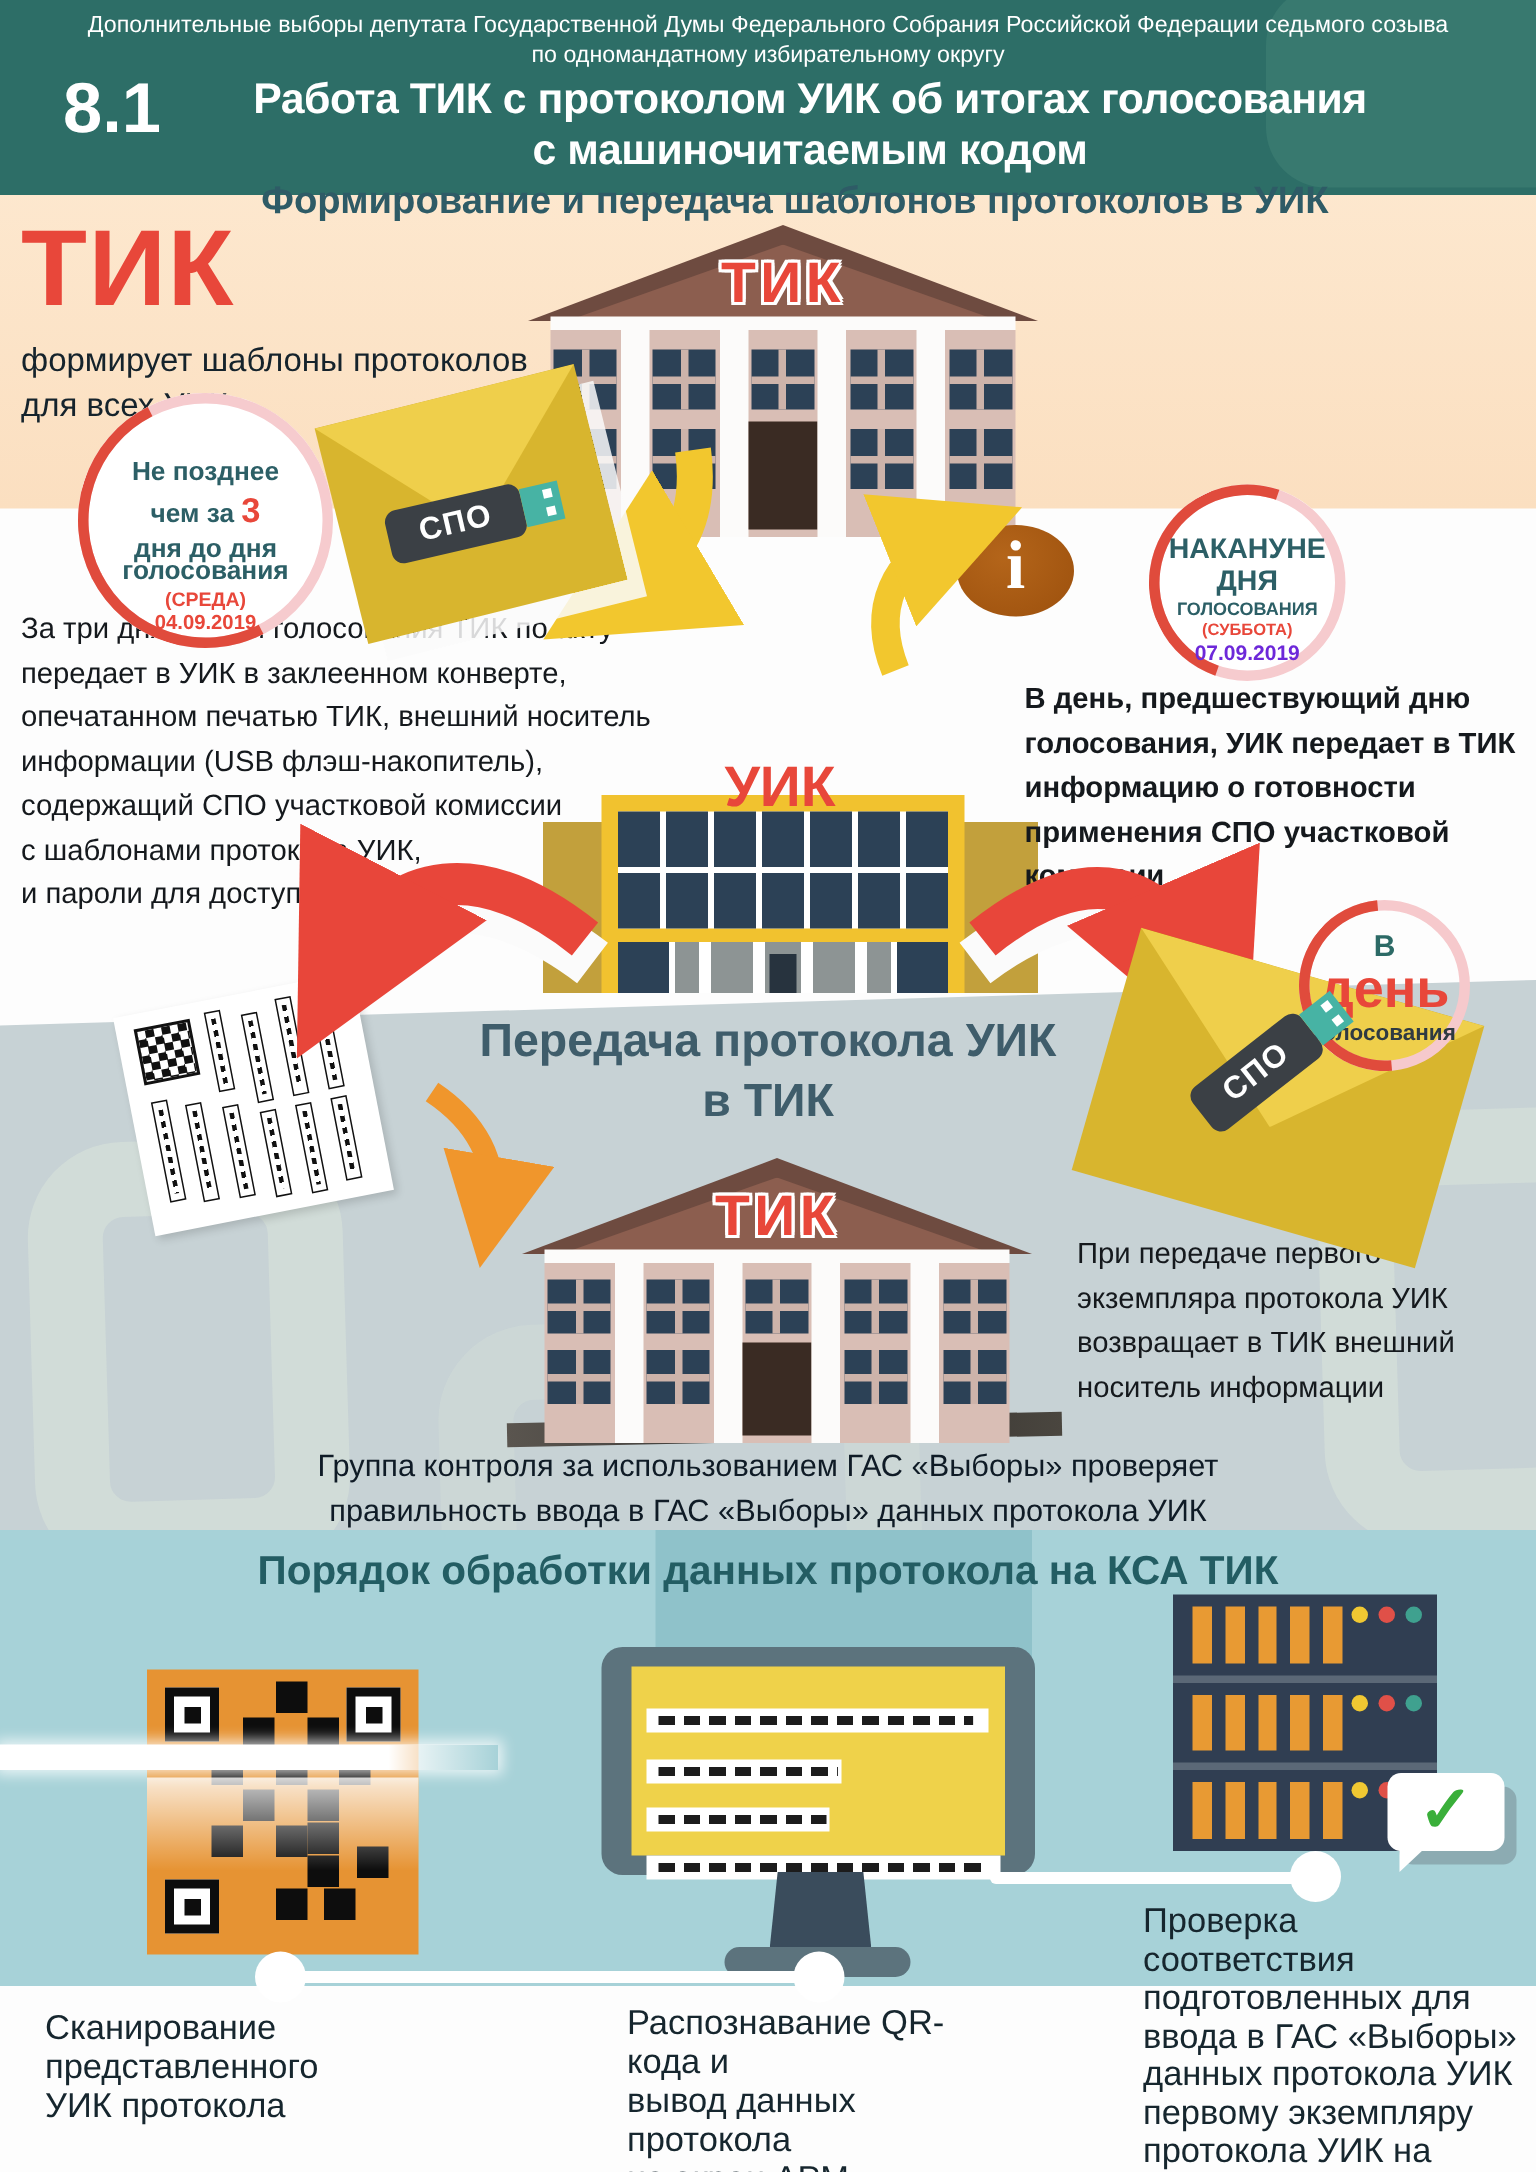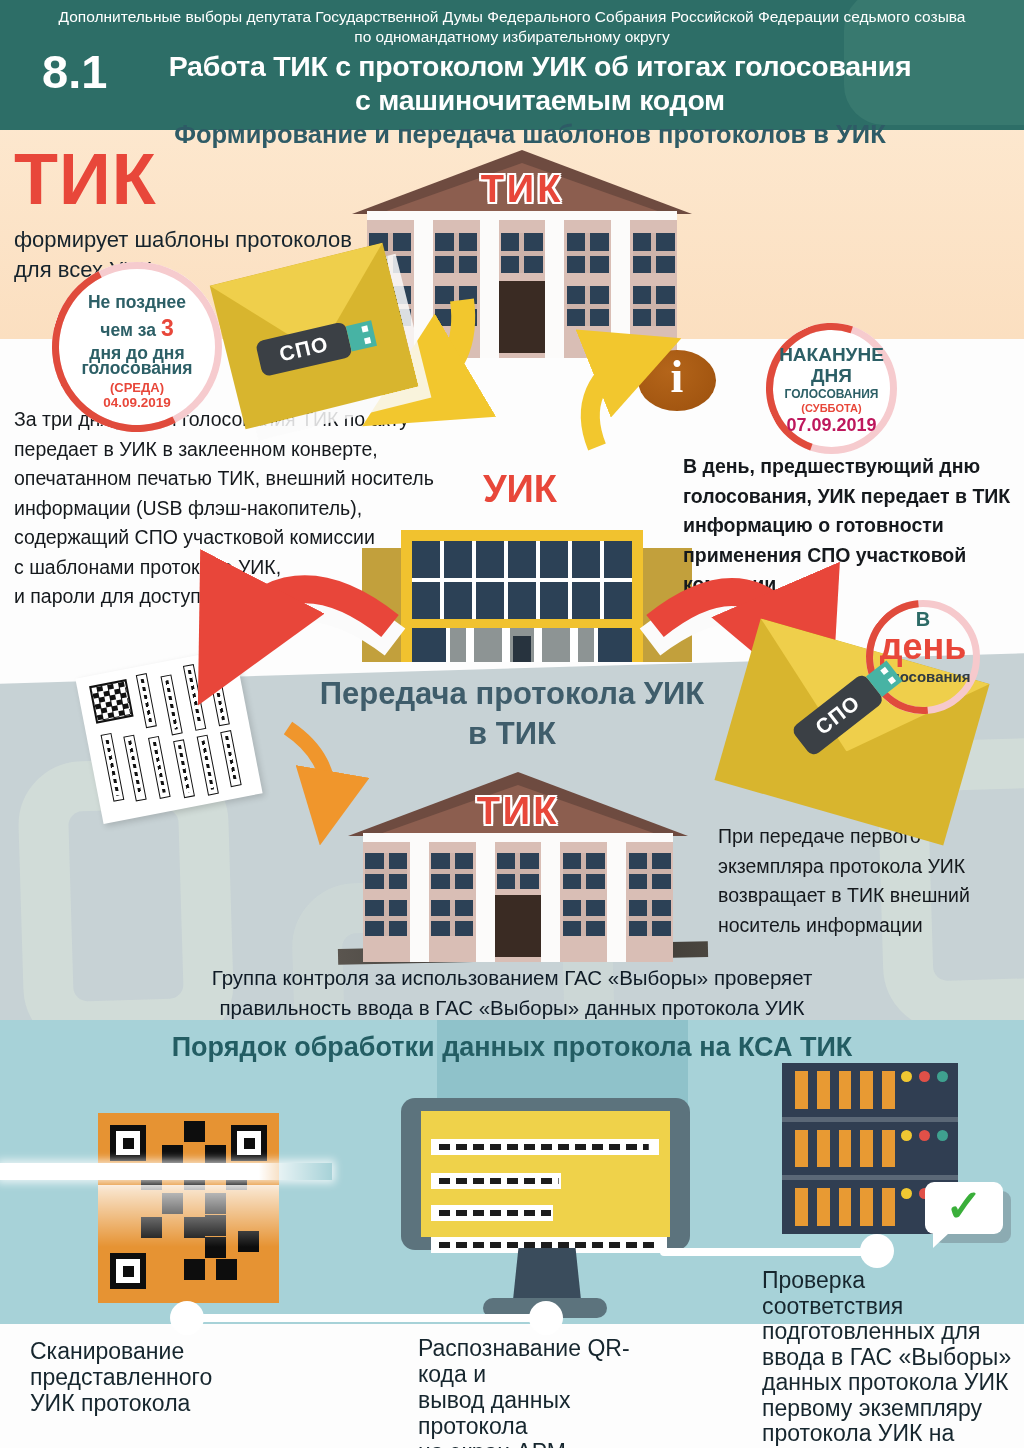--- a/index.html
+++ b/index.html
@@ -20,33 +20,33 @@
   
   .peach{left:0;top:115px;width:1024px;height:224px;background:linear-gradient(#fde8cf,#fbdfc0);z-index:1;}
   .s1-heading{left:60px;top:120px;width:940px;text-align:center;color:#2e5b66;font-weight:bold;font-size:25.5px;z-index:6;}
   .tik-big{left:14px;top:138px;font-size:72px;font-weight:bold;color:#e8473a;z-index:6;letter-spacing:1px;}
   .tik-desc{left:14px;top:225px;width:360px;font-size:22px;color:#15232c;line-height:1.35;z-index:6;}
 
   
   .badge{border-radius:50%;z-index:22;}
   .badge .ring{position:absolute;inset:0;border-radius:50%;border:7px solid #f6cbce;}
   .badge .arc{position:absolute;inset:0;border-radius:50%;border:7px solid transparent;border-left-color:#e04b3c;border-bottom-color:#e04b3c;transform:rotate(18deg);}
-  .badge .btxt{position:absolute;left:0;right:0;text-align:center;}
+  .badge .btxt{position:absolute;left:0;right:0;text-align:center;margin-top:12px;}
   .badge-fill{background:#fff;}
   .b1{left:52px;top:262px;width:170px;height:170px;}
   .b1 .t1{top:30px;color:#2c5f66;font-weight:bold;font-size:17.5px;line-height:1.25;}
   .b1 .num3{color:#e8473a;font-size:23px;}
   .b1 .t4{top:96px;color:#2c5f66;font-weight:bold;font-size:17.5px;}
   .b1 .t5{top:118px;color:#e8473a;font-weight:bold;font-size:13px;}
   .b1 .t6{top:133px;color:#e8473a;font-weight:bold;font-size:13.5px;}
   .b2{left:766px;top:323px;width:131px;height:131px;}
   .b2 .t1{top:22px;color:#2c5f66;font-weight:bold;font-size:19px;line-height:1.1;}
   .b2 .t3{top:64px;color:#2c5f66;font-weight:bold;font-size:12px;}
   .b2 .t4{top:79px;color:#e8473a;font-weight:bold;font-size:11px;}
-  .b2 .t5{top:92px;color:#be185d;font-weight:bold;font-size:18px;}
+  .b2 .t5{top:92px;color:#6d28d9;font-weight:bold;font-size:14px;}
   .b3{left:866px;top:600px;width:114px;height:114px;}
   .b3 .ring{border-color:#f6c9cc;}
   .b3 .t1{top:8px;color:#2c6a66;font-weight:bold;font-size:20px;}
   .b3 .t2{top:26px;color:#e8473a;font-weight:bold;font-size:36px;}
   .b3 .t3{top:68px;color:#2f3a42;font-weight:bold;font-size:15px;}
 
   
   .info{left:638px;top:350px;width:78px;height:61px;background:radial-gradient(ellipse at 40% 35%,#b4651a,#9c500d);border-radius:50%;z-index:8;}
   .info span{position:absolute;width:100%;top:4px;text-align:center;color:#fff;font-family:"Liberation Serif",serif;font-weight:bold;font-size:46px;line-height:1;}
 
@@ -94,21 +94,21 @@
   .usb2 .stick{width:92px;}
   .usb2 .conn{left:92px;}
 
   
   .grey{left:-40px;top:668px;width:1140px;height:400px;background:#c7d2d5;transform:rotate(-1.7deg);z-index:2;overflow:hidden;}
   .wm{position:absolute;border:50px solid rgba(216,227,218,.55);border-radius:64px;}
   .wm1{left:60px;top:80px;width:110px;height:190px;}
   .wm2{left:920px;top:85px;width:170px;height:190px;}
   .wm3{left:330px;top:210px;width:220px;height:250px;border-color:rgba(216,227,218,.35);}
 
-  .uik-lbl{left:400px;top:468px;width:240px;text-align:center;color:#e8473a;font-weight:bold;font-size:38px;z-index:8;}
+  .uik-lbl{left:400px;top:504px;width:240px;text-align:center;color:#e8473a;font-weight:bold;font-size:38px;z-index:8;}
   
   .uikb{left:362px;top:530px;width:330px;height:132px;z-index:7;}
   .uikb .wingL{position:absolute;left:0;top:18px;width:48px;height:114px;background:#c2a03c;}
   .uikb .wingR{position:absolute;right:0;top:18px;width:58px;height:114px;background:#c2a03c;}
   .uikb .core{position:absolute;left:39px;right:49px;top:0;bottom:0;background:#f1c22f;}
   .uikb .glass{position:absolute;left:11px;right:11px;top:11px;height:78px;background:#fff;display:grid;grid-template-columns:repeat(7,1fr);grid-template-rows:1fr 1fr;gap:4px;padding:0;}
   .uikb .glass i{background:#2c4156;}
   .uikb .lower{position:absolute;left:11px;right:11px;bottom:0;height:34px;background:#fff;display:flex;}
   .uikb .lower .sq{width:34px;background:#2c4156;margin:0 0 0 0;}
   .uikb .lower .ent{flex:1;background:#8d9494;margin:0 4px;position:relative;

